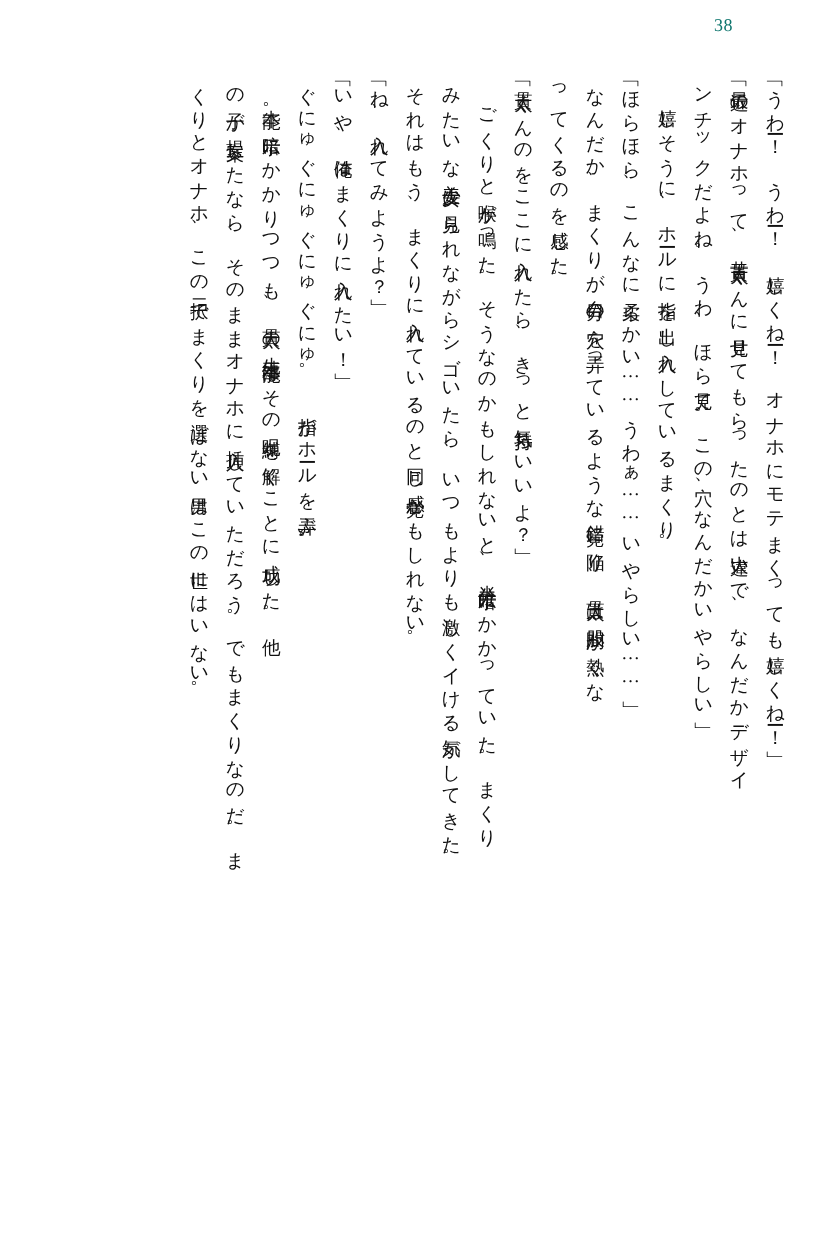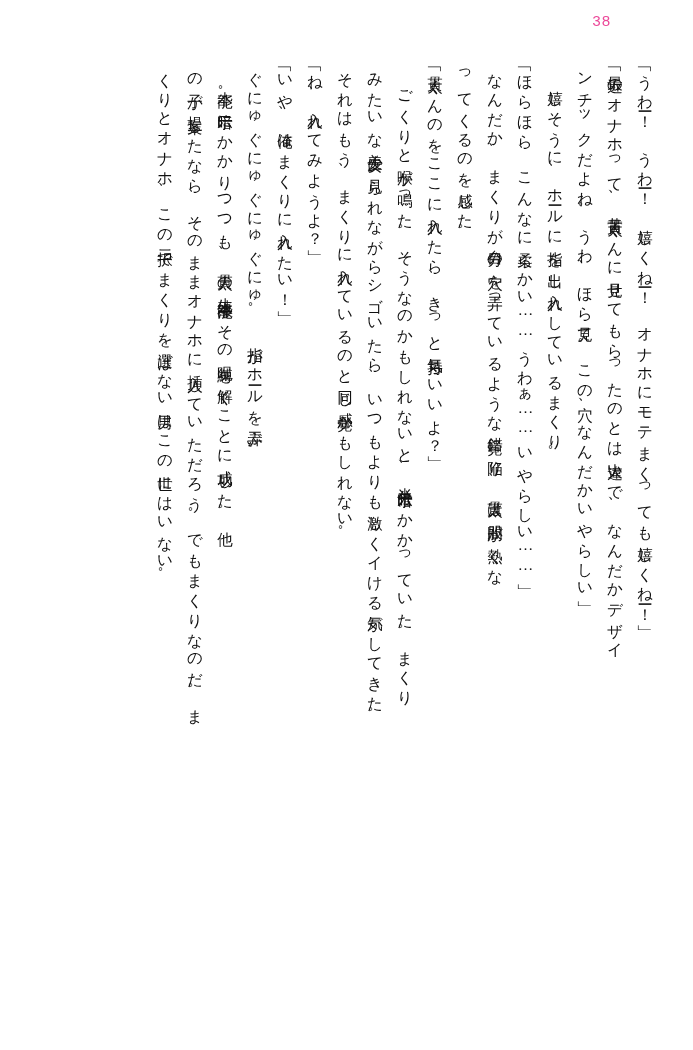--- a/index.html
+++ b/index.html
@@ -20,22 +20,22 @@
     width: 693px;
     height: 1050px;
     box-sizing: border-box;
   }
   .page-number {
     position: absolute;
     top: 14px;
     right: 82px;
     font-size: 15px;
     letter-spacing: 0.5px;
-    color: #ec4899;
-    font-family: Liberation Mono, monospace;
+    color: #0f766e;
+    font-family: Liberation Serif, serif;
   }
   .text-block {
     position: absolute;
     top: 62px;
     left: 36px;
     right: 40px;
     height: 950px;
     display: flex;
     flex-direction: row-reverse;
     justify-content: flex-start;

